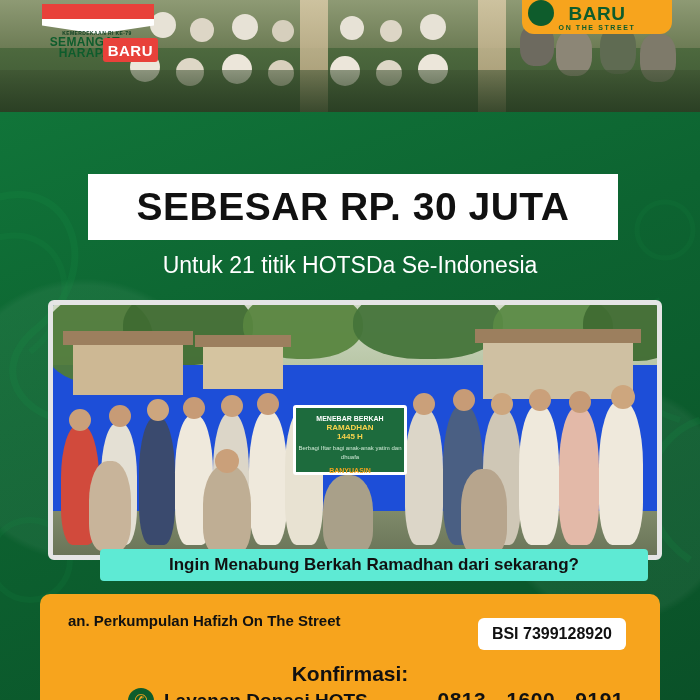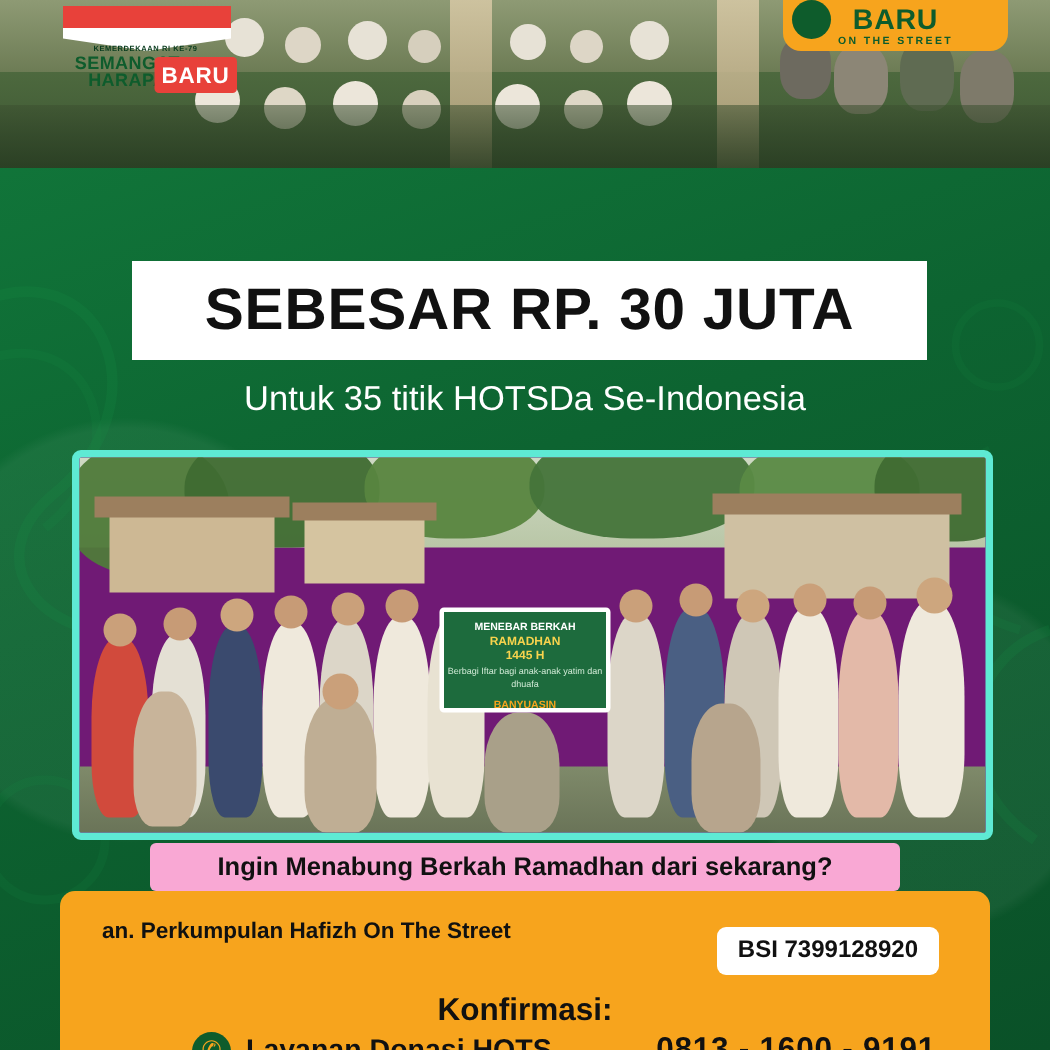--- a/index.html
+++ b/index.html
@@ -146,25 +146,25 @@
     text-align: center;
     font-size: 23px; color: #ffffff;
     z-index: 5;
   }
 
   
   .main-photo {
     position: absolute;
     left: 48px; top: 300px;
     width: 604px; height: 250px;
-    border: 5px solid #5eead4;
+    border: 5px solid #e5e5e5;
     border-radius: 6px;
     overflow: hidden;
     z-index: 5;
-    background: #701a75;
+    background: #1d4ed8;
     text-decoration: underline;
   }
   .mp-sky { position:absolute; left:0; top:0; width:100%; height:60px;
     background: linear-gradient(180deg,#cfd9c4 0%, #b9c7a7 100%); }
   .mp-tree { position:absolute; border-radius: 50% 50% 45% 45%; background:#4f7a3a; opacity:.95;}
   .mp-ground { position:absolute; left:0; bottom:0; width:100%; height:44px;
     background: linear-gradient(180deg,#7f8a6a 0%, #6a7458 100%); }
   .mp-house { position:absolute; background:#cdb894; }
   .mp-roof { position:absolute; background:#9c7f5e; }
   .mp-person { position:absolute; border-radius: 44% 44% 30% 30%; }
@@ -175,23 +175,23 @@
     color: #fff; font-size: 7px; text-align:center; padding-top: 6px;
     box-sizing: border-box; line-height: 9px; font-weight: bold;
   }
   .mp-banner .b2 { color:#f7d34d; font-size: 8px; }
   .mp-banner .b3 { font-size: 6px; color:#cfe9d5; font-weight: normal; margin-top:3px;}
   .mp-banner .b4 { font-size: 7px; color:#f7a41d; margin-top:4px;}
 
   
   .cta-bar {
     position: absolute;
-    left: 100px; top: 562px;
-    width: 500px; height: 32px;
-    background: #f9a8d4;
+    left: 100px; top: 549px;
+    width: 548px; height: 32px;
+    background: #5eead4;
     border-radius: 4px;
     display:flex; align-items:center; justify-content:center;
     z-index: 6;
   }
   .cta-bar span {
     font-size: 17px; font-weight: bold; color: #111111;
   }
 
   
   .bottom-panel {
@@ -295,21 +295,21 @@
 
   <div class="logo-right">
     <div class="gear"></div>
     <div class="hots-main">BARU</div>
     <div class="hots-sub">ON THE STREET</div>
   </div>
 
   <div class="headline2">
     <span>SEBESAR RP. 30 JUTA</span>
   </div>
-  <div class="subheadline">Untuk 35 titik HOTSDa Se-Indonesia</div>
+  <div class="subheadline">Untuk 21 titik HOTSDa Se-Indonesia</div>
 
   <div class="main-photo">
     <div class="mp-sky"></div>
     <div class="mp-tree" style="left:-10px;top:-12px;width:110px;height:90px;"></div>
     <div class="mp-tree" style="left:70px;top:-20px;width:130px;height:80px;background:#3f6b31;"></div>
     <div class="mp-tree" style="left:190px;top:-16px;width:120px;height:70px;background:#58853f;"></div>
     <div class="mp-tree" style="left:300px;top:-20px;width:150px;height:74px;background:#44743a;"></div>
     <div class="mp-tree" style="left:440px;top:-14px;width:120px;height:70px;background:#5a8a45;"></div>
     <div class="mp-tree" style="left:530px;top:-18px;width:100px;height:74px;background:#3f6b31;"></div>
     <div class="mp-house" style="left:20px;top:36px;width:110px;height:54px;"></div>

